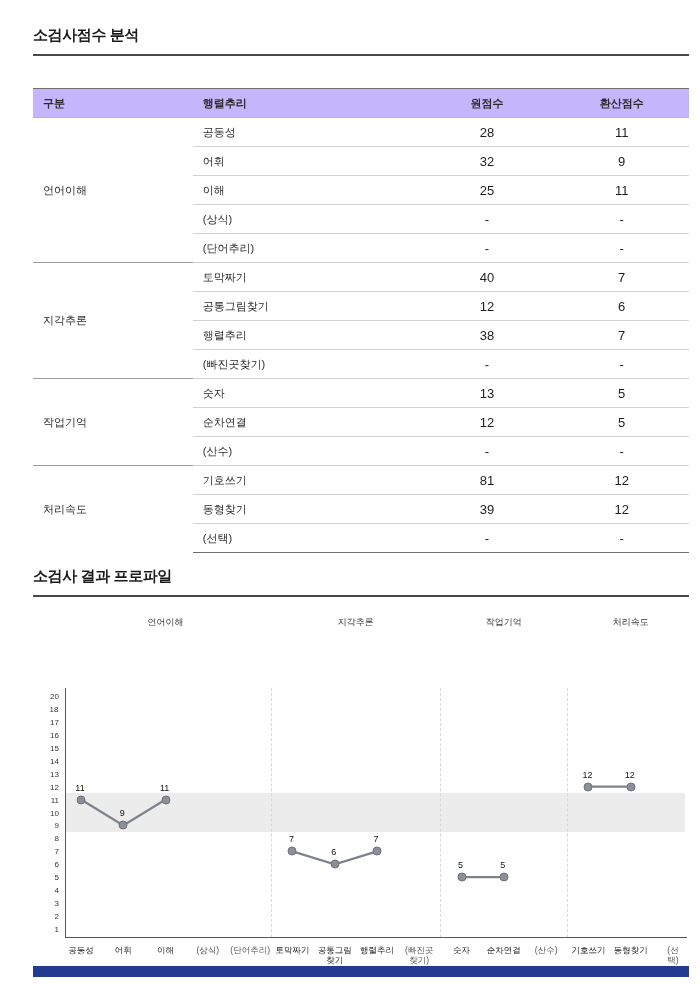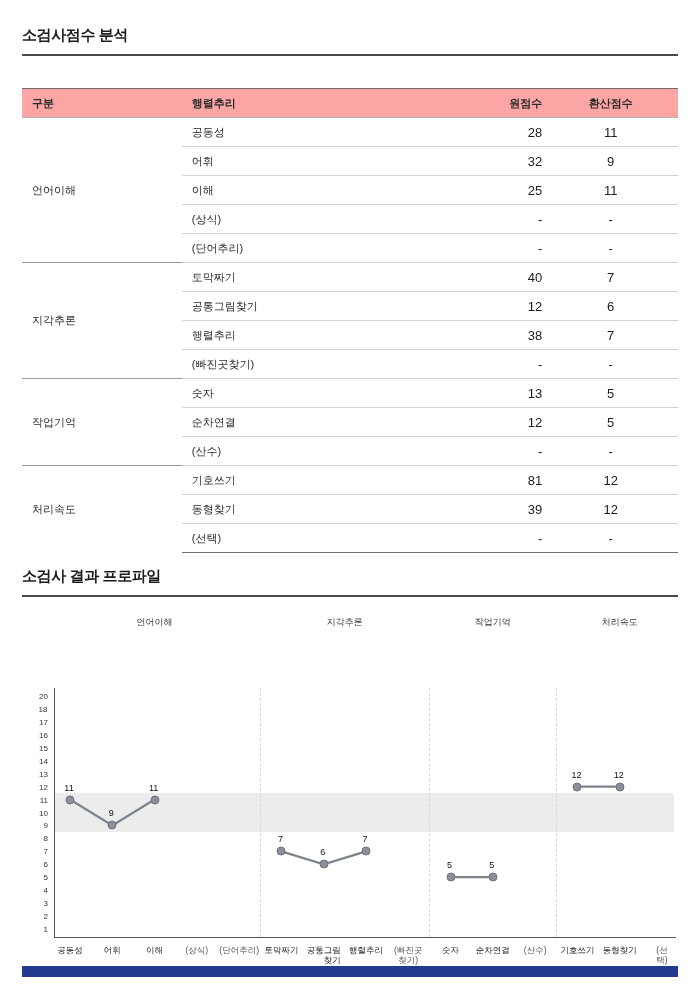--- a/index.html
+++ b/index.html
@@ -13,20 +13,21 @@
     font-family: "Liberation Sans", sans-serif;
     color: #231f20;
     position: relative;
     overflow: hidden;
   }
   .page {
     position: relative;
     width: 672px;
     height: 996px;
     box-sizing: border-box;
+    margin-left: 11px;
   }
 
   
   .section-title {
     position: absolute;
     font-size: 15px;
     font-weight: bold;
     letter-spacing: -0.4px;
     color: #1a1a1a;
   }
@@ -46,41 +47,41 @@
   
   .score-table {
     position: absolute;
     left: 22px;
     top: 88px;
     width: 656px;
     border-collapse: collapse;
     font-size: 11px;
   }
   .score-table thead th {
-    background: #fca5a5;
+    background: #c4b5fd;
     height: 26px;
     font-weight: bold;
     font-size: 11px;
     color: #2b2b2b;
     border-top: 1.5px solid #6f6f6f;
     border-bottom: 1px solid #b5b5b5;
   }
   .score-table th.c-group, .score-table td.c-group {
     width: 155px;
     text-align: left;
     padding-left: 10px;
   }
   .score-table th.c-item, .score-table td.c-item {
     width: 225px;
     text-align: left;
     padding-left: 10px;
   }
   .score-table th.c-raw, .score-table td.c-raw {
     width: 138px;
-    text-align: right;
+    text-align: center;
   }
   .score-table th.c-scaled, .score-table td.c-scaled {
     width: 138px;
     text-align: center;
   }
   .score-table tbody td {
     height: 26px;
     border-bottom: 1px solid #d2d2d2;
     font-size: 11px;
     color: #2b2b2b;
@@ -342,21 +343,21 @@
         <div class="ytick" style="top: 42px; left: 4px; width: 22px;">20</div>
         <div class="sep" style="left: 238.286px; top: 34px; height: 249px;"></div>
         <div class="sep" style="left: 407.429px; top: 34px; height: 249px;"></div>
         <div class="sep" style="left: 534.286px; top: 34px; height: 249px;"></div>
         <div class="xlabel" style="left: 48px; top: 291px;">공동성</div>
         <div class="xlabel" style="left: 90.2857px; top: 291px;">어휘</div>
         <div class="xlabel" style="left: 132.571px; top: 291px;">이해</div>
         <div class="xlabel dim" style="left: 174.857px; top: 291px;">(상식)</div>
         <div class="xlabel dim" style="left: 217.143px; top: 291px;">(단어추리)</div>
         <div class="xlabel" style="left: 259.429px; top: 291px;">토막짜기</div>
-        <div class="xlabel" style="left: 301.714px; top: 291px; text-align: right;">공통그림
+        <div class="xlabel" style="left: 301.714px; top: 291px;">공통그림
 찾기</div>
         <div class="xlabel" style="left: 344px; top: 291px;">행렬추리</div>
         <div class="xlabel dim" style="left: 386.286px; top: 291px;">(빠진곳
 찾기)</div>
         <div class="xlabel" style="left: 428.571px; top: 291px;">숫자</div>
         <div class="xlabel" style="left: 470.857px; top: 291px;">순차연결</div>
         <div class="xlabel dim" style="left: 513.143px; top: 291px;">(산수)</div>
         <div class="xlabel" style="left: 555.429px; top: 291px;">기호쓰기</div>
         <div class="xlabel" style="left: 597.714px; top: 291px;">동형찾기</div>
         <div class="xlabel dim" style="left: 640px; top: 291px;">(선택)</div>

